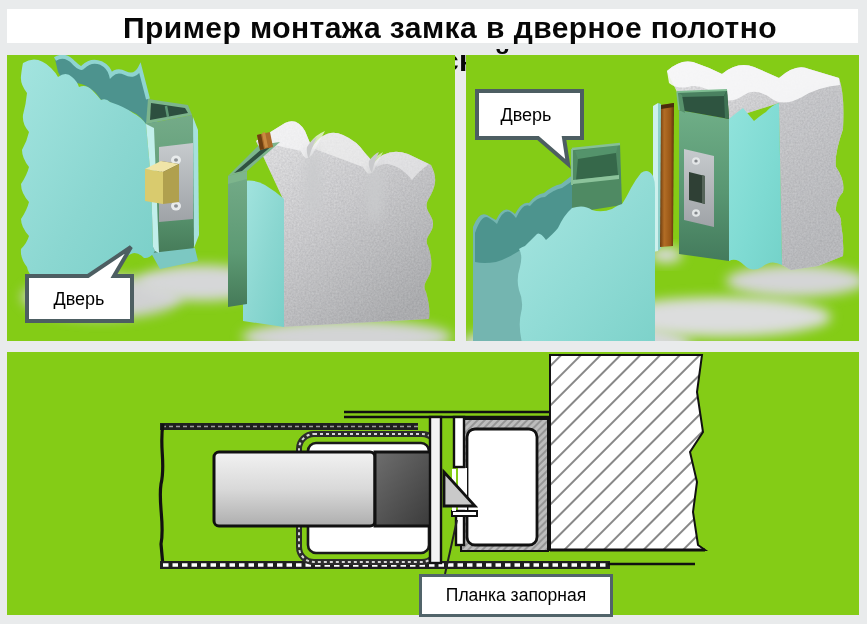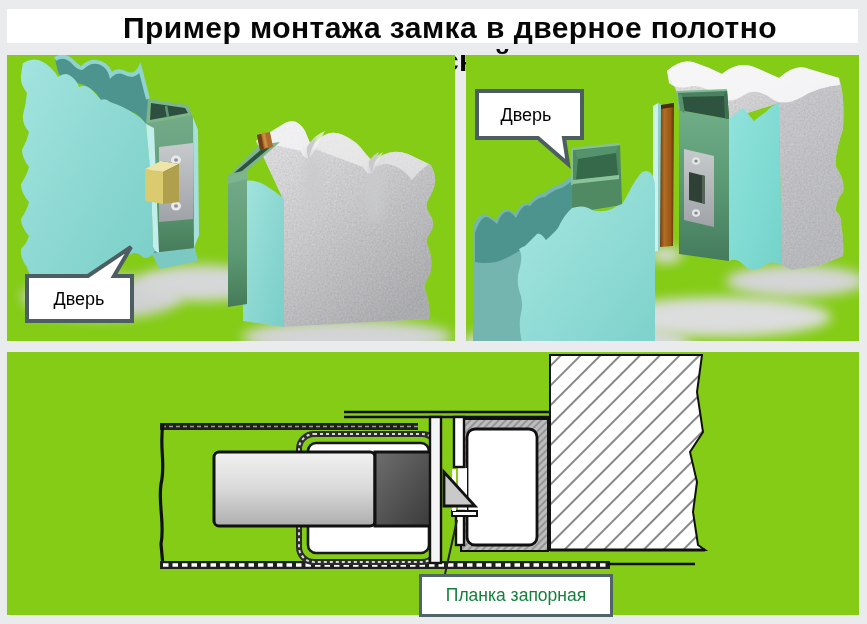--- a/index.html
+++ b/index.html
@@ -5,21 +5,21 @@
 html,body{margin:0;padding:0;}
 body{width:867px;height:624px;background:#e9ebec;position:relative;overflow:hidden;
      font-family:"Liberation Sans",sans-serif;}
 .title{position:absolute;left:7px;top:9px;width:851px;height:32px;padding-top:2px;background:#fff;
        text-align:center;font-weight:bold;font-size:30px;line-height:33px;letter-spacing:0.45px;padding-left:35px;width:816px;color:#070707;}
 .panel{position:absolute;background:#84cc16;}
 #pL{left:7px;top:55px;width:448px;height:286px;}
 #pR{left:466px;top:55px;width:393px;height:286px;}
 #pB{left:7px;top:352px;width:852px;height:263px;}
 .lbl{position:absolute;left:419px;top:574px;width:188px;height:37px;background:#fff;
-     border:3px solid #51646a;text-align:center;font-size:17.5px;line-height:37px;color:#15803d;}
+     border:3px solid #51646a;text-align:center;font-size:17.5px;line-height:37px;color:#000000;}
 svg{display:block}
 </style>
 </head>
 <body>
 <div class="title">Пример монтажа замка в дверное полотно металлической двери.</div>
 
 <div class="panel" id="pL">
 <svg width="448" height="286" viewBox="0 0 448 286">
 <defs>
 <linearGradient id="tealF" x1="0" y1="0" x2="1" y2="1">

